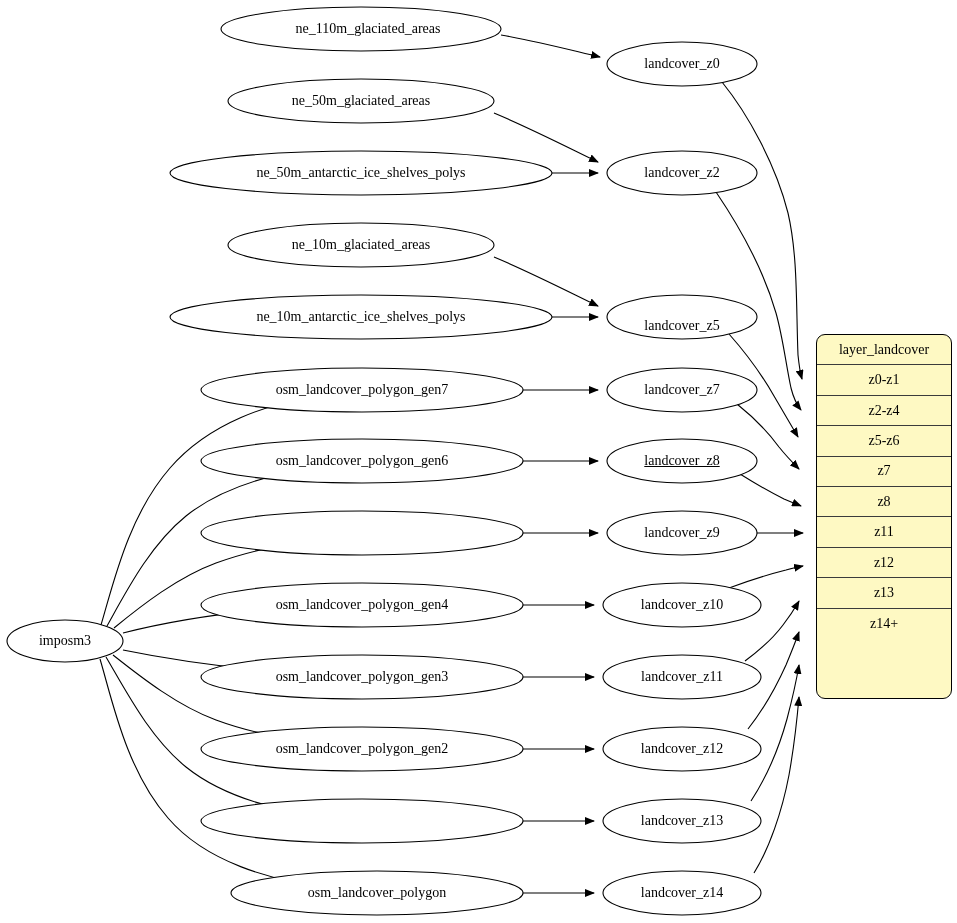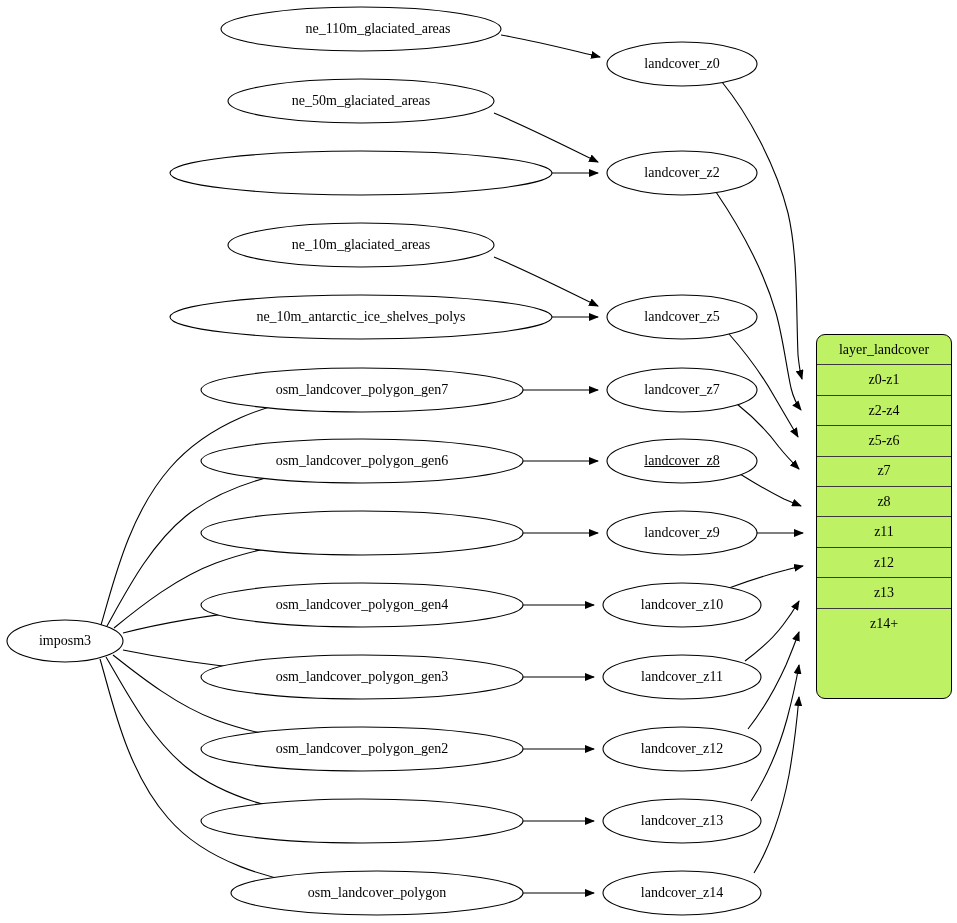--- a/index.html
+++ b/index.html
@@ -8,21 +8,21 @@
   svg.layer{position:absolute;left:0;top:0;width:957px;height:923px;}
   .node-label{
     position:absolute;
     display:flex;align-items:center;justify-content:center;
     font-family:"Liberation Serif","DejaVu Serif",serif;
     font-size:14px;color:#000;white-space:nowrap;
     pointer-events:none;
   }
   .tbl{
     position:absolute;left:816px;top:334px;width:136px;height:365px;
-    border:1.1px solid #000;border-radius:9px;background:#bef264;
+    border:1.1px solid #000;border-radius:9px;background:#fef9c3;
     box-sizing:border-box;overflow:hidden;
   }
   .tbl-row{
     height:30.41px;
     display:flex;align-items:center;justify-content:center;
     font-family:"Liberation Serif","DejaVu Serif",serif;
     font-size:14px;color:#000;
     border-bottom:1.1px solid #3b3b3b;
     box-sizing:border-box;
   }
@@ -108,37 +108,38 @@
       <ellipse cx="682" cy="461" rx="75" ry="22"></ellipse>
       <ellipse cx="682" cy="533" rx="75" ry="22"></ellipse>
       <ellipse cx="682" cy="605" rx="79" ry="22"></ellipse>
       <ellipse cx="682" cy="677" rx="79" ry="22"></ellipse>
       <ellipse cx="682" cy="749" rx="79" ry="22"></ellipse>
       <ellipse cx="682" cy="821" rx="79" ry="22"></ellipse>
       <ellipse cx="682" cy="893" rx="79" ry="22"></ellipse>
     </g>
   </svg>
 
-  <div class="node-label" style="left:238px;top:7px;width:280px;height:44px;">ne_110m_glaciated_areas</div>
+  <div class="node-label" style="left:228px;top:7px;width:280px;height:44px;">ne_110m_glaciated_areas</div>
   <div class="node-label" style="left:228px;top:79px;width:266px;height:44px;">ne_50m_glaciated_areas</div>
+  <div class="node-label" style="left:170px;top:151px;width:382px;height:44px;">ne_50m_antarctic_ice_shelves_polys</div>
   <div class="node-label" style="left:228px;top:223px;width:266px;height:44px;">ne_10m_glaciated_areas</div>
   <div class="node-label" style="left:170px;top:295px;width:382px;height:44px;">ne_10m_antarctic_ice_shelves_polys</div>
 
   <div class="node-label" style="left:7px;top:620px;width:116px;height:42px;">imposm3</div>
 
   <div class="node-label" style="left:201px;top:368px;width:322px;height:44px;">osm_landcover_polygon_gen7</div>
   <div class="node-label" style="left:201px;top:439px;width:322px;height:44px;">osm_landcover_polygon_gen6</div>
   <div class="node-label" style="left:201px;top:583px;width:322px;height:44px;">osm_landcover_polygon_gen4</div>
   <div class="node-label" style="left:201px;top:655px;width:322px;height:44px;">osm_landcover_polygon_gen3</div>
   <div class="node-label" style="left:201px;top:727px;width:322px;height:44px;">osm_landcover_polygon_gen2</div>
   <div class="node-label" style="left:231px;top:871px;width:292px;height:44px;">osm_landcover_polygon</div>
 
   <div class="node-label" style="left:607px;top:42px;width:150px;height:44px;">landcover_z0</div>
   <div class="node-label" style="left:607px;top:151px;width:150px;height:44px;">landcover_z2</div>
-  <div class="node-label" style="left:607px;top:295px;width:150px;height:44px;">landcover_z5</div>
+  <div class="node-label" style="left:607px;top:304px;width:150px;height:44px;">landcover_z5</div>
   <div class="node-label" style="left:607px;top:368px;width:150px;height:44px;">landcover_z7</div>
   <div class="node-label" style="left:607px;top:439px;width:150px;height:44px;text-decoration:underline;">landcover_z8</div>
   <div class="node-label" style="left:607px;top:511px;width:150px;height:44px;">landcover_z9</div>
   <div class="node-label" style="left:603px;top:583px;width:158px;height:44px;">landcover_z10</div>
   <div class="node-label" style="left:603px;top:655px;width:158px;height:44px;">landcover_z11</div>
   <div class="node-label" style="left:603px;top:727px;width:158px;height:44px;">landcover_z12</div>
   <div class="node-label" style="left:603px;top:799px;width:158px;height:44px;">landcover_z13</div>
   <div class="node-label" style="left:603px;top:871px;width:158px;height:44px;">landcover_z14</div>
 
   <div class="tbl">

